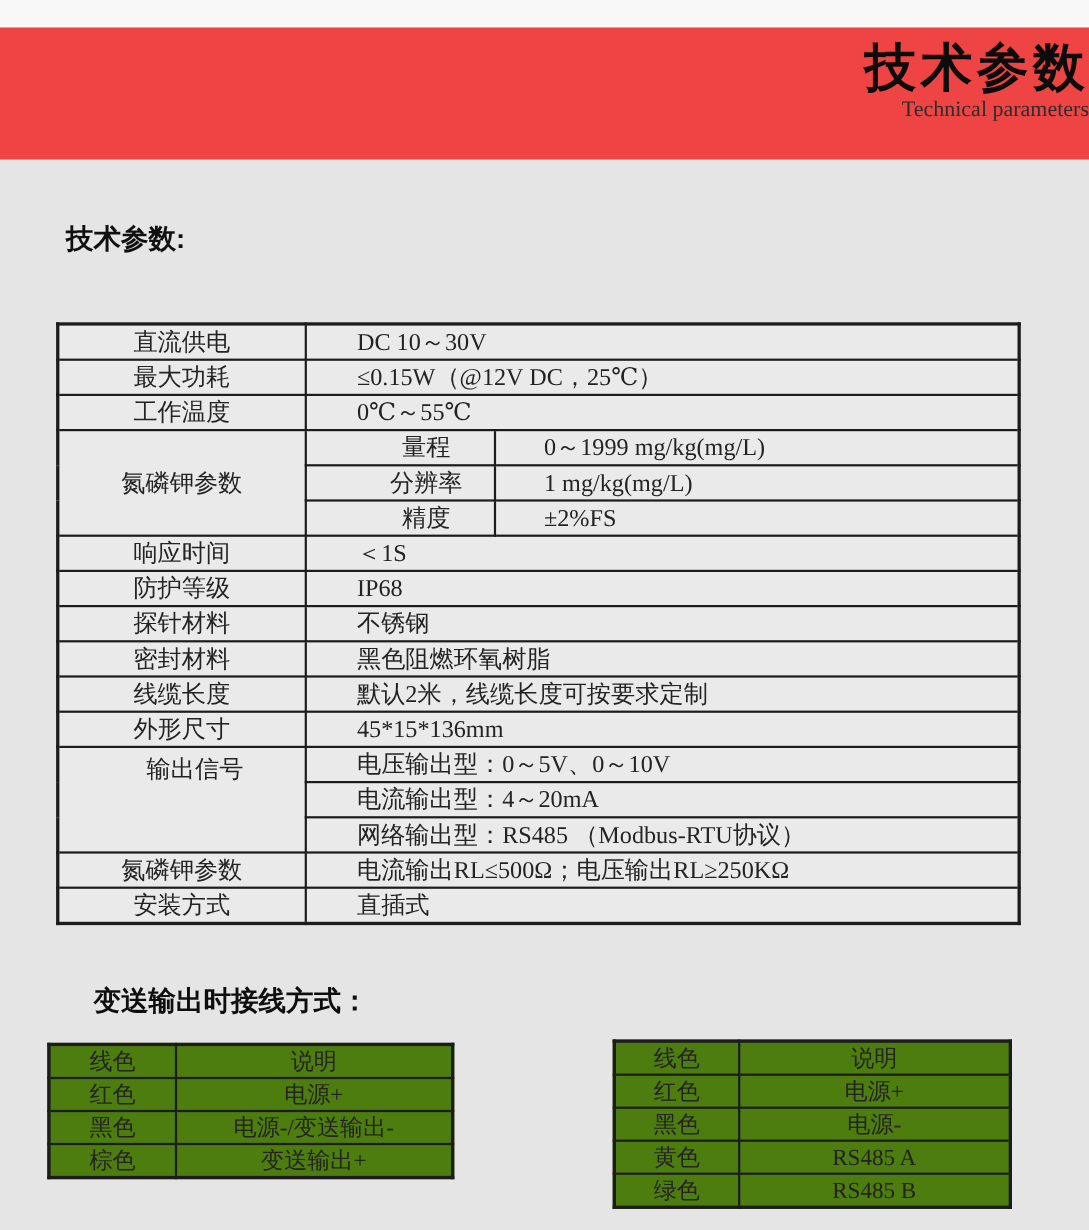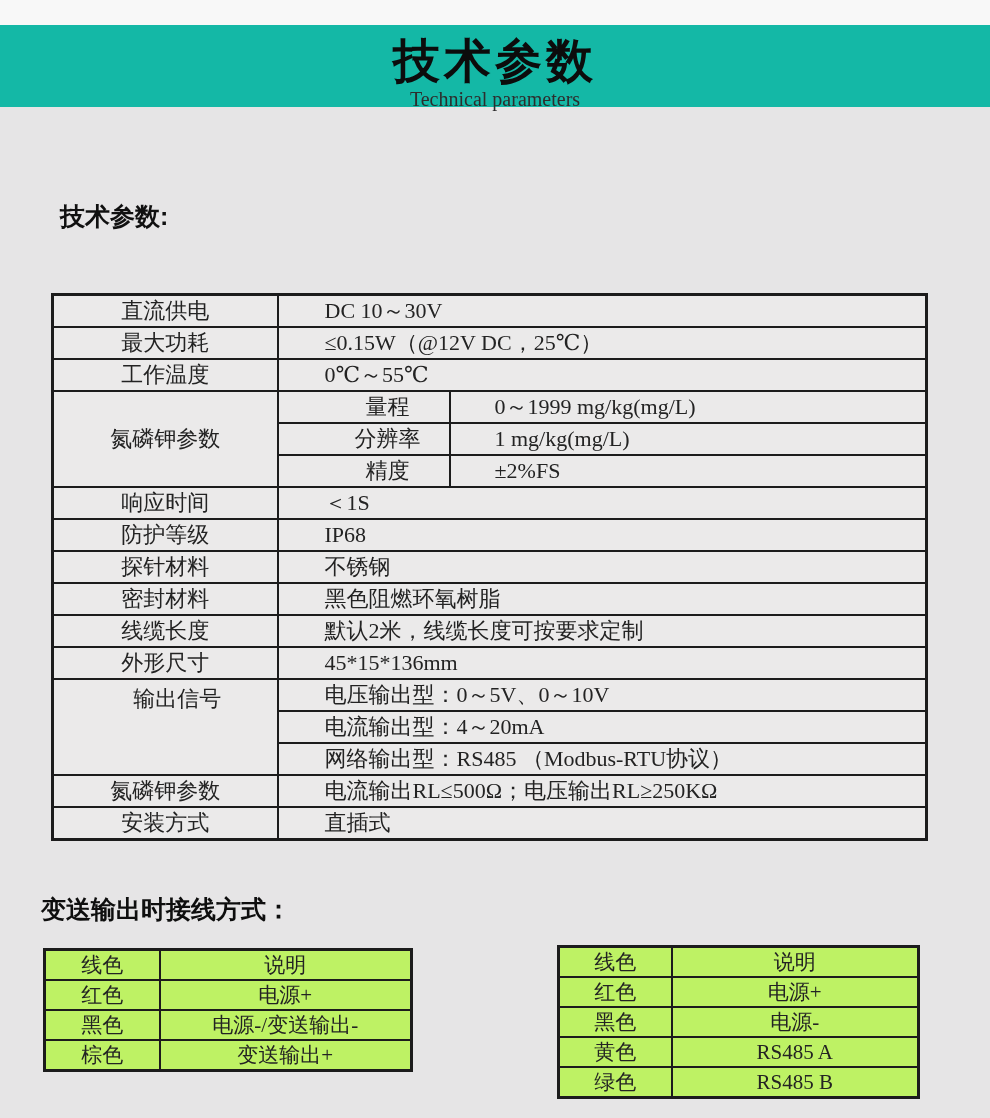--- a/index.html
+++ b/index.html
@@ -15,23 +15,23 @@
     background: #e6e5e6;
     overflow: hidden;
   }
   .top-strip {
     position: absolute; left: 0; top: 0;
     width: 990px; height: 25px;
     background: #f8f8f8;
   }
   .banner {
     position: absolute; left: 0; top: 25px;
-    width: 990px; height: 82px;
-    background: #14b8a6;
-    text-align: center;
+    width: 990px; height: 120px;
+    background: #ef4444;
+    text-align: right;
   }
   .banner-title {
     padding-top: 10px;
     font-family: "Liberation Sans", "DejaVu Sans", sans-serif;
     font-weight: 800;
     font-size: 47px;
     letter-spacing: 4px;
     color: #0c0c0c;
     line-height: 1.1;
   }
@@ -69,27 +69,28 @@
   .spec-table td.sub { text-align: center; padding-left: 48px; }
   .spec-table td.val { text-align: left; padding-left: 46px; }
   .spec-table td.subval { text-align: left; padding-left: 44px; }
 
   .wiring-title {
     position: absolute;
     font-family: "Liberation Sans", "DejaVu Sans", sans-serif;
     font-weight: 700;
     font-size: 25px;
     color: #0e0e0e;
+    margin-left: 44px;
   }
   .wiring-title.left { left: 41px; top: 893px; }
   .wiring-title.right { left: 557px; top: 893px; }
   .wiring-table {
     position: absolute;
     border: 3px solid #1c1c1c;
-    background: #bef264;
+    background: #4d7c0f;
   }
   .wiring-table.left { left: 43px; top: 948px; width: 370px; }
   .wiring-table.right { left: 557px; top: 945px; width: 363px; }
   .wiring-table td {
     border: 2px solid #1c1c1c;
     text-align: center;
     font-size: 21px;
     color: #232323;
     white-space: nowrap;
     overflow: hidden;

